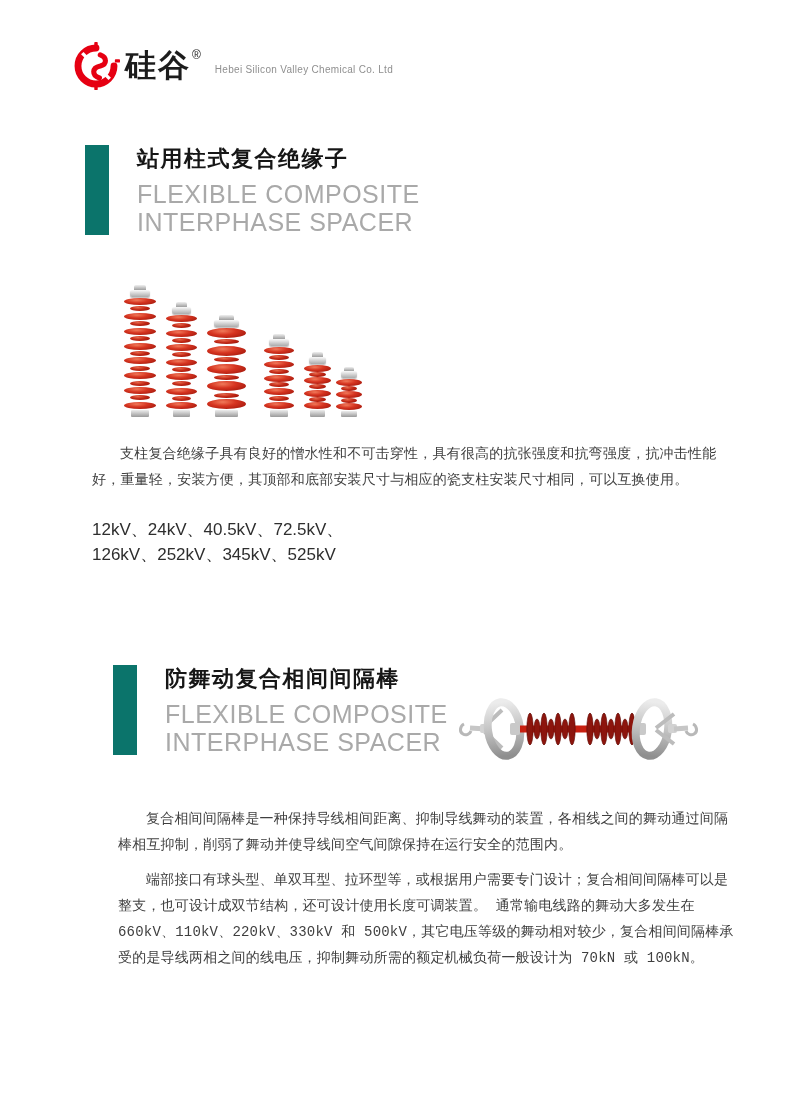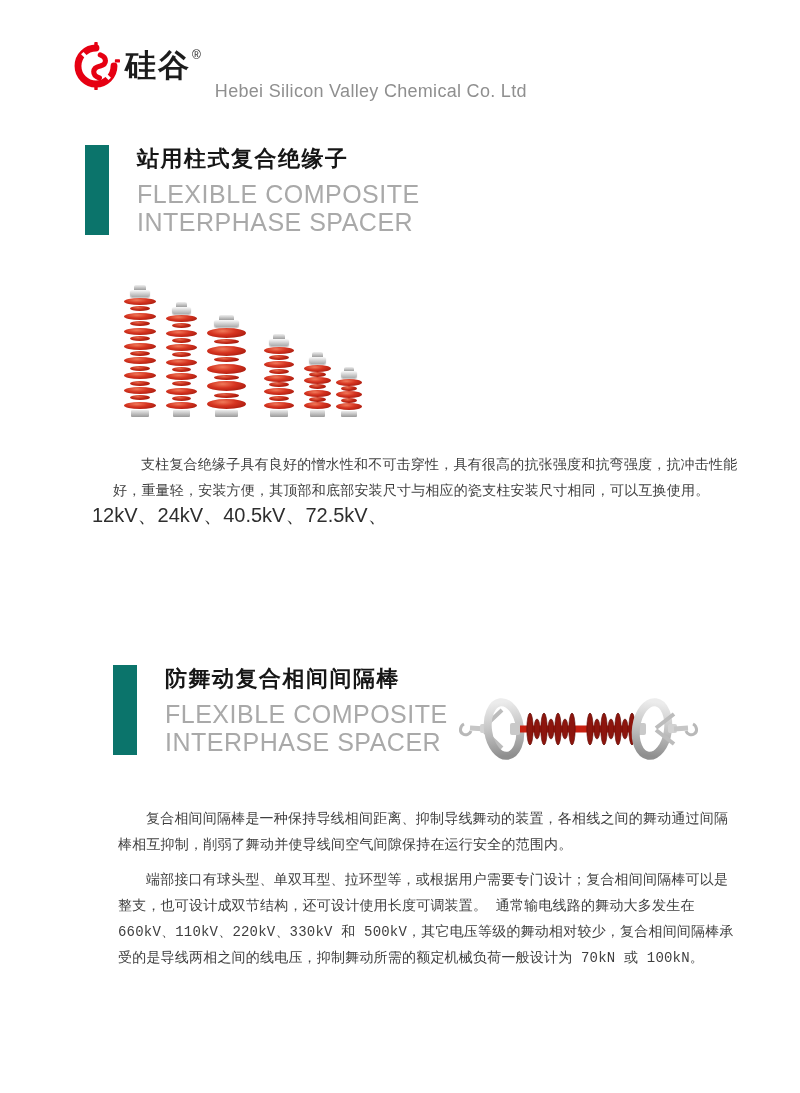--- a/index.html
+++ b/index.html
@@ -5,21 +5,21 @@
   * { margin:0; padding:0; box-sizing:border-box; }
   html,body { background:#ffffff; }
   body { font-family:"Liberation Sans","DejaVu Sans",sans-serif; }
   .page { position:relative; width:788px; height:1093px; margin:0 auto; background:#fff; overflow:hidden; }
 
   
   .logo { position:absolute; left:66px; top:42px; display:flex; align-items:flex-start; }
   .logo-icon { width:48px; height:48px; display:block; }
   .logo-zh { font-size:31px; font-weight:700; color:#1c1c1c; letter-spacing:2px; margin-left:5px; margin-top:8px; line-height:1; }
   .logo-reg { font-size:12px; color:#1c1c1c; margin-left:1px; margin-top:6px; }
-  .logo-en { font-size:18px; color:#8f8f8f; margin-left:14px; margin-top:39px; letter-spacing:0.3px; }
+  .logo-en { font-size:10px; color:#8f8f8f; margin-left:14px; margin-top:22px; letter-spacing:0.3px; }
 
   
   .sec-head { position:absolute; left:79px; display:flex; }
   .sec-head.s1 { top:145px; } .sec-head.s2 { top:665px;padding-left:28px; }
   .sec-bar { width:24px; height:90px; background:var(--accent-teal,#0b746b); }
   .sec-titles { margin-left:28px; padding-top:2px; }
   .sec-title { font-size:22px; font-weight:700; color:#161616; letter-spacing:1.5px; line-height:24px; margin-bottom:9px; }
   .sec-sub { font-size:25px; line-height:28px; color:var(--subtitle-gray,#a9a9a9); letter-spacing:0.5px; font-weight:400; }
 
   
@@ -31,29 +31,29 @@
   .shed { flex:0 0 auto; }
   .shed.bg { width:100%; height:7px; border-radius:50%;
     background:radial-gradient(ellipse at 40% 30%, #f07a5a 0%, #d63420 40%, #961107 100%); }
   .shed.sm { width:64%; height:5px; border-radius:50%;
     background:radial-gradient(ellipse at 40% 30%, #e5674a 0%, #c22715 45%, #8c0f06 100%); }
   .ins.wide .shed.bg { height:10px; }
   .ins-base { width:58%; height:7px; background:linear-gradient(180deg,#ededed,#9a9a9a); border-radius:1px; }
 
   
   .body-text { font-size:14px; line-height:26px; color:var(--body-gray,#3f3f3f); text-indent:2em; letter-spacing:0.2px; }
-  .desc1 { position:absolute; left:86px; top:451px; width:645px;margin-left:21px; }
+  .desc1 { position:absolute; left:86px; top:440px; width:645px; }
   .s2-paras { position:absolute; left:112px; top:806px; width:624px; }
   .s2-paras p { margin-bottom:9px;font-family:Liberation Mono, monospace; }
 
   
   .spec-col { position:absolute; top:500px; }
   .spec-col.voltage { left:86px; } .spec-col.load { left:360px; }
   .spec-label { font-size:14px; font-weight:700; color:var(--label-teal,#1f877c); letter-spacing:0.5px; }
-  .spec-values { margin-top:3px; font-size:20px; line-height:25px; color:#2e2e2e; }
+  .spec-values { margin-top:17px; font-size:17px; line-height:25px; color:#2e2e2e; }
 
   
   .spacer-img { position:absolute; left:450px; top:690px; width:245px; height:78px; }
 </style>
 </head>
 <body>
 
 <div class="page">
 
   <header class="logo">
@@ -187,20 +187,21 @@
         </div>
         <div class="ins-base"></div>
       </div>
   </div>
 
   <p class="body-text desc1">支柱复合绝缘子具有良好的憎水性和不可击穿性，具有很高的抗张强度和抗弯强度，抗冲击性能好，重量轻，安装方便，其顶部和底部安装尺寸与相应的瓷支柱安装尺寸相同，可以互换使用。</p>
 
   <div class="spec-col voltage">
     <div class="spec-values">
       <div>12kV、24kV、40.5kV、72.5kV、</div>
+      <div>126kV、252kV、345kV、525kV</div>
     </div>
   </div>
   <div class="spec-col load">
   </div>
 
   <div class="sec-head s2">
     <div class="sec-bar"></div>
     <div class="sec-titles">
       <div class="sec-title">防舞动复合相间间隔棒</div>
       <div class="sec-sub">

